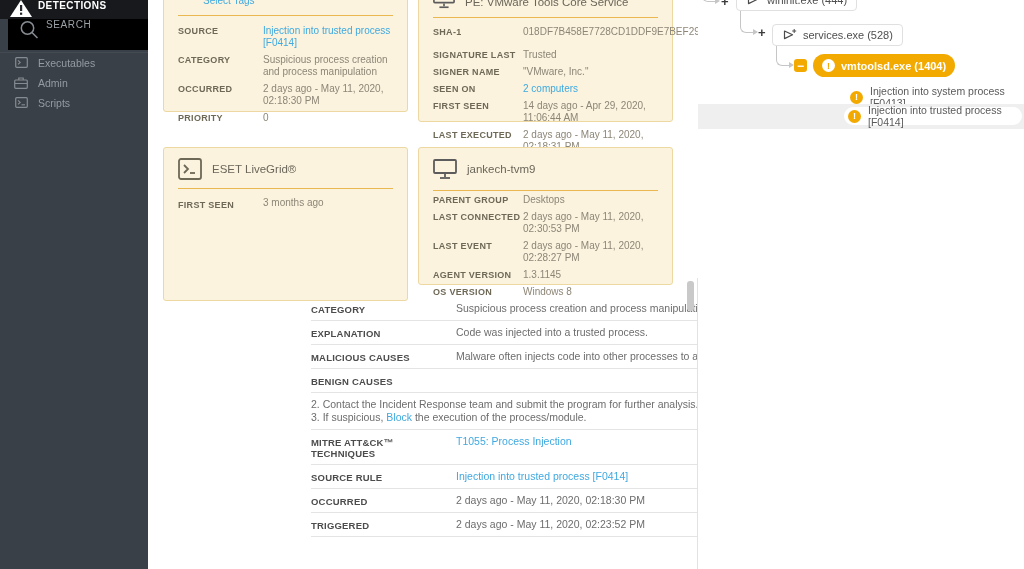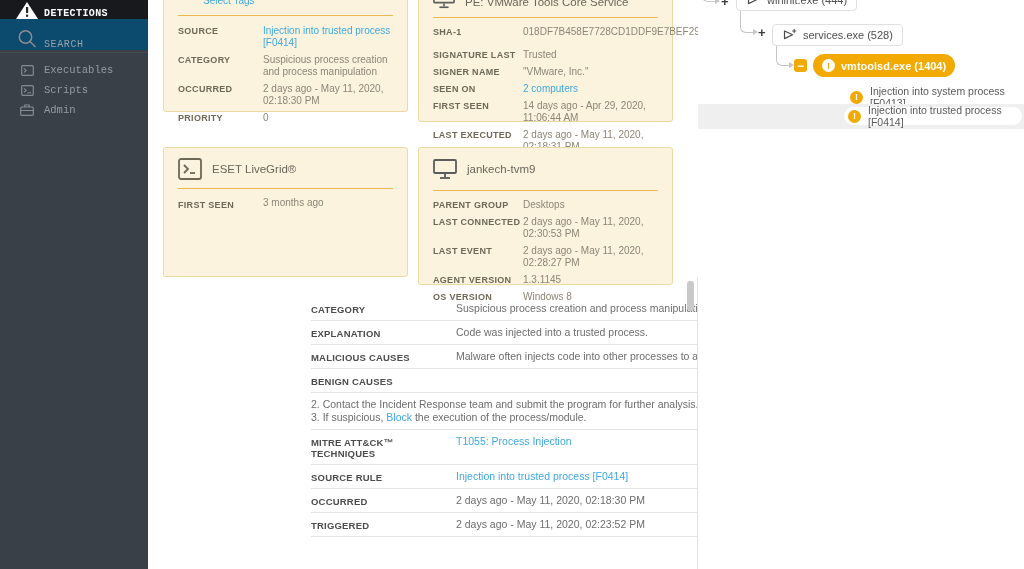--- a/index.html
+++ b/index.html
@@ -1,25 +1,25 @@
 <!DOCTYPE html>
 <html><head>
 <meta charset="utf-8">
 <style>
   * { margin:0; padding:0; box-sizing:border-box; }
   html,body { width:1024px; height:569px; }
   body { position:relative; overflow:hidden; font-family:"Liberation Sans", sans-serif; background:#ffffff; }
 
   
   .sidebar { position:absolute; left:0; top:0; width:148px; height:569px; background:#3a4047; }
-  .sb-item { display:flex; align-items:flex-end; height:32px; padding-left:10px; cursor:pointer;font-family:Liberation Mono, monospace; }
+  .sb-item { display:flex; align-items:flex-start; height:32px; padding-left:4px; cursor:pointer; }
   .sb-item .sb-ic { width:34px; display:flex; justify-content:center; align-items:center; }
   .sb-active { height:19px; background:#17191d; }
   .sb-active .sb-label { color:#ffffff; font-size:10px; font-weight:bold; letter-spacing:.4px; }
-  .sb-search { height:31px; background:#0c4a6e; }
+  .sb-search { height:31px; background:#000000;margin-left:8px; }
   .sb-search .sb-label { color:#9aa1a8; font-size:10px; letter-spacing:.6px; }
   .sb-sep { height:1px; background:#434a52; margin:2px 0 4px 0; }
   .sb-link { height:19px; margin-top:1px; }
   .sb-link .sb-label { color:#949ba3; font-size:10.5px; }
   .sb-label { margin-left:0px; }
 
   
   .left-panel { position:absolute; left:148px; top:0; width:550px; height:569px; background:#ffffff; }
 
   .card { position:absolute; background:#fbf3de; border:1px solid #edd8a2; border-radius:3px; padding:0 14px; }
@@ -37,32 +37,32 @@
 
   .card-module { left:270px; top:-42px; width:255px; height:164px; }
   .card-module .clabel { width:90px; }
   .chead { display:flex; align-items:flex-end; gap:10px; }
   .card-module .chead { margin-top:28px; height:22px; }
   .card-module .card-sep { margin-top:8px; }
   .card-module .rows { margin-top:5px; }
   .ctitle { font-size:11.5px; color:#6b665a; line-height:13px; }
   .chev { margin-left:4px; cursor:pointer; display:inline-block; }
 
-  .card-livegrid { left:15px; top:147px; width:245px; height:130px; }
+  .card-livegrid { left:15px; top:147px; width:245px; height:154px; }
   .card-livegrid .clabel { width:85px; padding-top:3px; }
   .card-livegrid .chead { margin-top:9px; height:24px; align-items:center; }
   .card-livegrid .card-sep { margin-top:7px; }
   .card-livegrid .rows { margin-top:6px; }
   .card-livegrid .crow { padding:2px 0; height:17px; }
 
   .card-computer { left:270px; top:147px; width:255px; height:138px; }
   .card-computer .clabel { width:90px; }
   .card-computer .chead { margin-top:9px; height:24px; align-items:center; }
   .card-computer .card-sep { margin-top:9px; }
-  .card-computer .rows { margin-top:5px; }
+  .card-computer .rows { }
   .icon-box { display:flex; align-items:center; justify-content:center; }
 
   
   .pill { display:inline-flex; align-items:center; gap:2px; border-radius:8px; padding:3px 4px; height:13px; }
   .pill-rep { background:#e7f3da; border:1px solid #cfe6b8; }
   .pill-pop { background:#f5b000; }
   .dot { width:7px; height:7px; border-radius:50%; }
   .pill-rep .dot { background:#ffffff; }
   .pill-pop .dot-filled { background:#ffffff; }
   .pill-pop .dot-rest { background:#f7c95c; }
@@ -124,37 +124,37 @@
     <span class="sb-ic">
       <svg width="13" height="11" viewBox="0 0 13 11">
           <rect x="0.7" y="0.7" width="11.6" height="9.6" rx="1" fill="none" stroke="#858b92" stroke-width="1.2"></rect>
           <path d="M3 3.4 L5.2 5.4 L3 7.4" fill="none" stroke="#858b92" stroke-width="1.1"></path>
         </svg>
     </span>
     <span class="sb-label">Executables</span>
   </div>
   <div class="sb-item sb-link">
     <span class="sb-ic">
+      <svg width="14" height="12" viewBox="0 0 14 12">
+          <rect x="0.7" y="3" width="12.6" height="8.3" rx="1" fill="none" stroke="#858b92" stroke-width="1.2"></rect>
+          <path d="M4.8 3 V1 H9.2 V3" fill="none" stroke="#858b92" stroke-width="1.2"></path>
+          <line x1="0.7" y1="6.5" x2="13.3" y2="6.5" stroke="#858b92" stroke-width="1"></line>
+        </svg>
+    </span>
+    <span class="sb-label">Admin</span>
+  </div>
+  <div class="sb-item sb-link">
+    <span class="sb-ic">
       <svg width="13" height="11" viewBox="0 0 13 11">
           <rect x="0.7" y="0.7" width="11.6" height="9.6" rx="1" fill="none" stroke="#858b92" stroke-width="1.2"></rect>
           <path d="M3 3.4 L5.2 5.4 L3 7.4" fill="none" stroke="#858b92" stroke-width="1.1"></path>
           <line x1="6.5" y1="7.8" x2="10" y2="7.8" stroke="#858b92" stroke-width="1.1"></line>
         </svg>
     </span>
     <span class="sb-label">Scripts</span>
-  </div>
-  <div class="sb-item sb-link">
-    <span class="sb-ic">
-      <svg width="14" height="12" viewBox="0 0 14 12">
-          <rect x="0.7" y="3" width="12.6" height="8.3" rx="1" fill="none" stroke="#858b92" stroke-width="1.2"></rect>
-          <path d="M4.8 3 V1 H9.2 V3" fill="none" stroke="#858b92" stroke-width="1.2"></path>
-          <line x1="0.7" y1="6.5" x2="13.3" y2="6.5" stroke="#858b92" stroke-width="1"></line>
-        </svg>
-    </span>
-    <span class="sb-label">Admin</span>
   </div>
 </div>
 
 <div class="left-panel">
 
   <div class="card card-detection">
     <a class="link tags-link">Select Tags</a>
     <div class="card-sep"></div>
     <div class="rows">
       <div class="crow">

